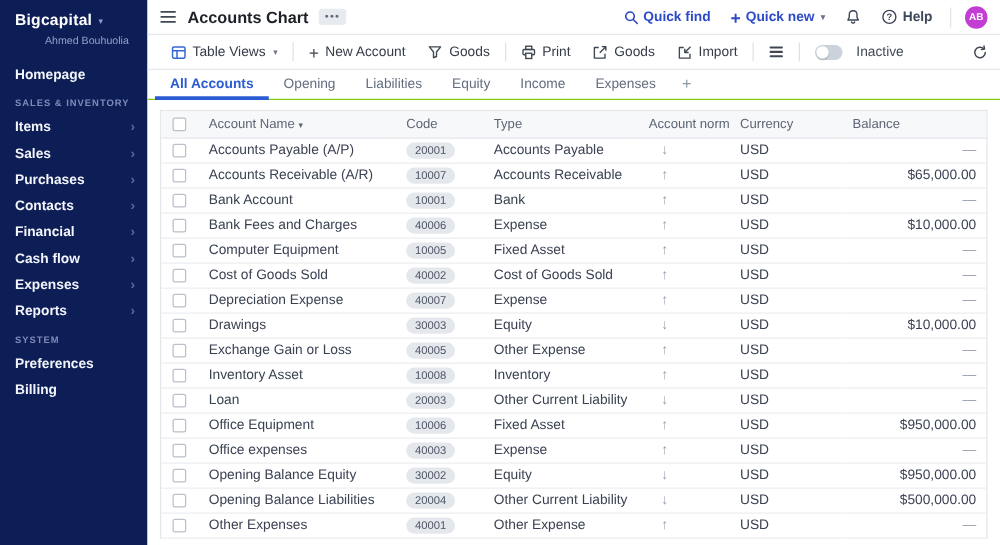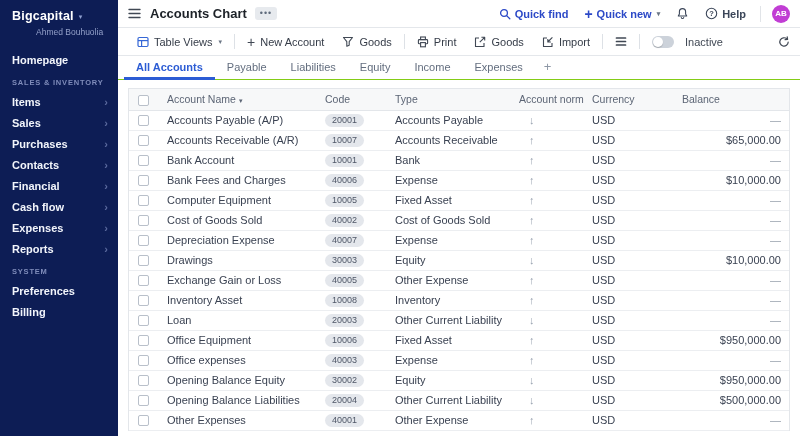--- a/index.html
+++ b/index.html
@@ -310,21 +310,21 @@
               <path d="M10.2 6A4.2 4.2 0 1 1 8.9 2.9" fill="none" stroke="#404854" stroke-width="1.2" stroke-linecap="round"></path>
               <path d="M9.2 0.8l0.4 2.5-2.5 0.3" fill="none" stroke="#404854" stroke-width="1.2" stroke-linecap="round" stroke-linejoin="round"></path>
             </svg>
         </button>
       </div>
     </div>
 
     <div class="tabs">
 
       <div class="tab active">All Accounts</div>
-        <div class="tab">Payable</div>
+        <div class="tab">Opening</div>
         <div class="tab">Liabilities</div>
         <div class="tab">Equity</div>
         <div class="tab">Income</div>
         <div class="tab">Expenses</div>
         <div class="tab tab-add">+</div>
     </div>
 
     <div class="table-wrap">
       <table class="acct-table">
         <colgroup>

